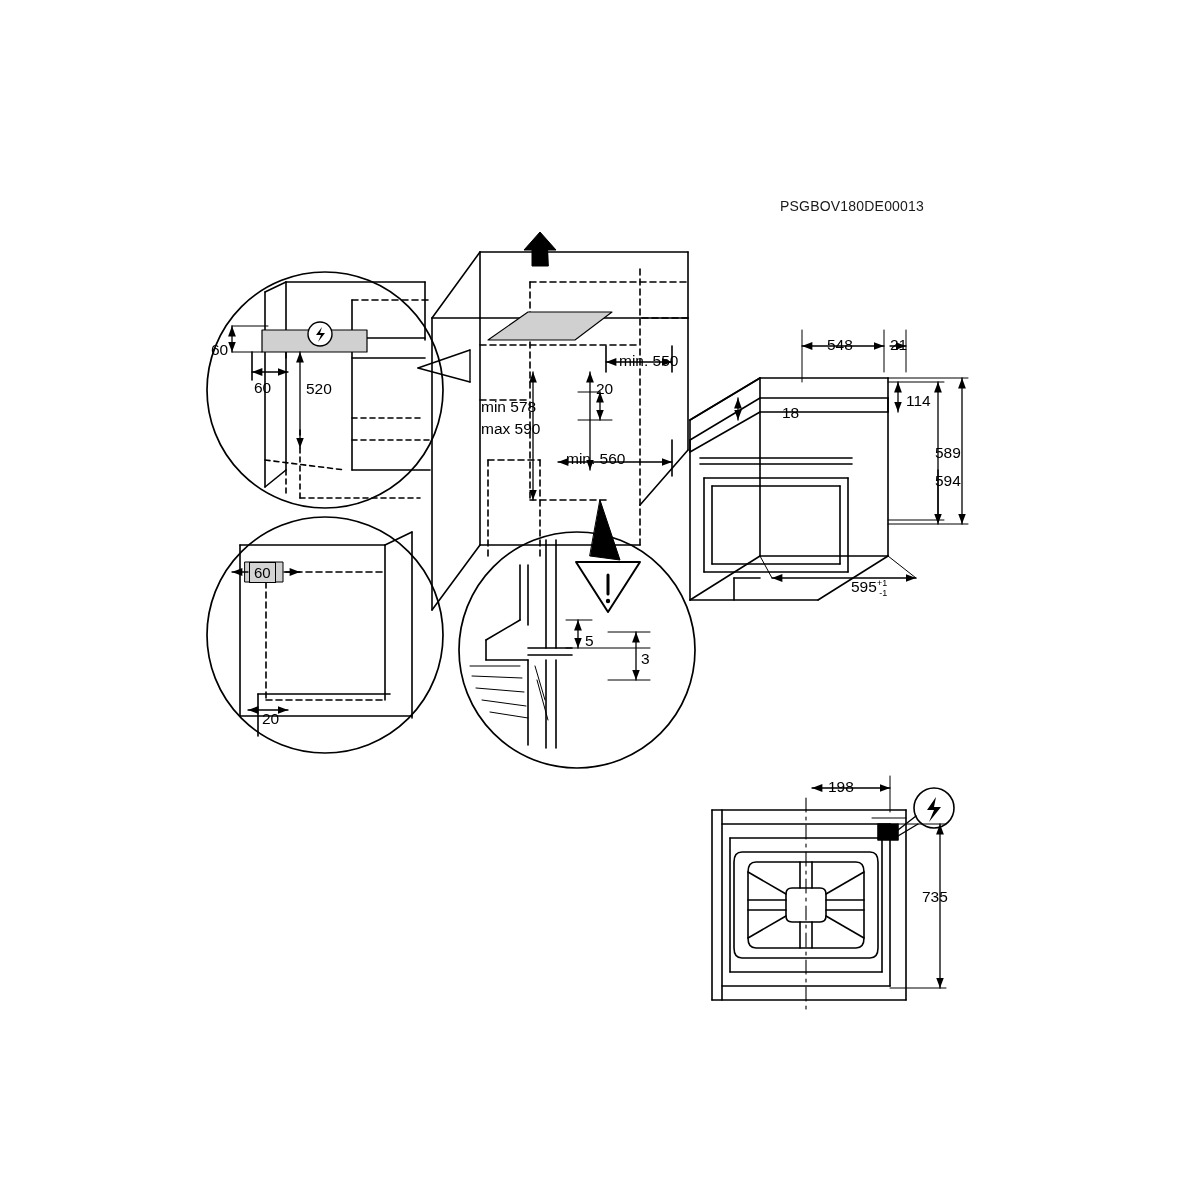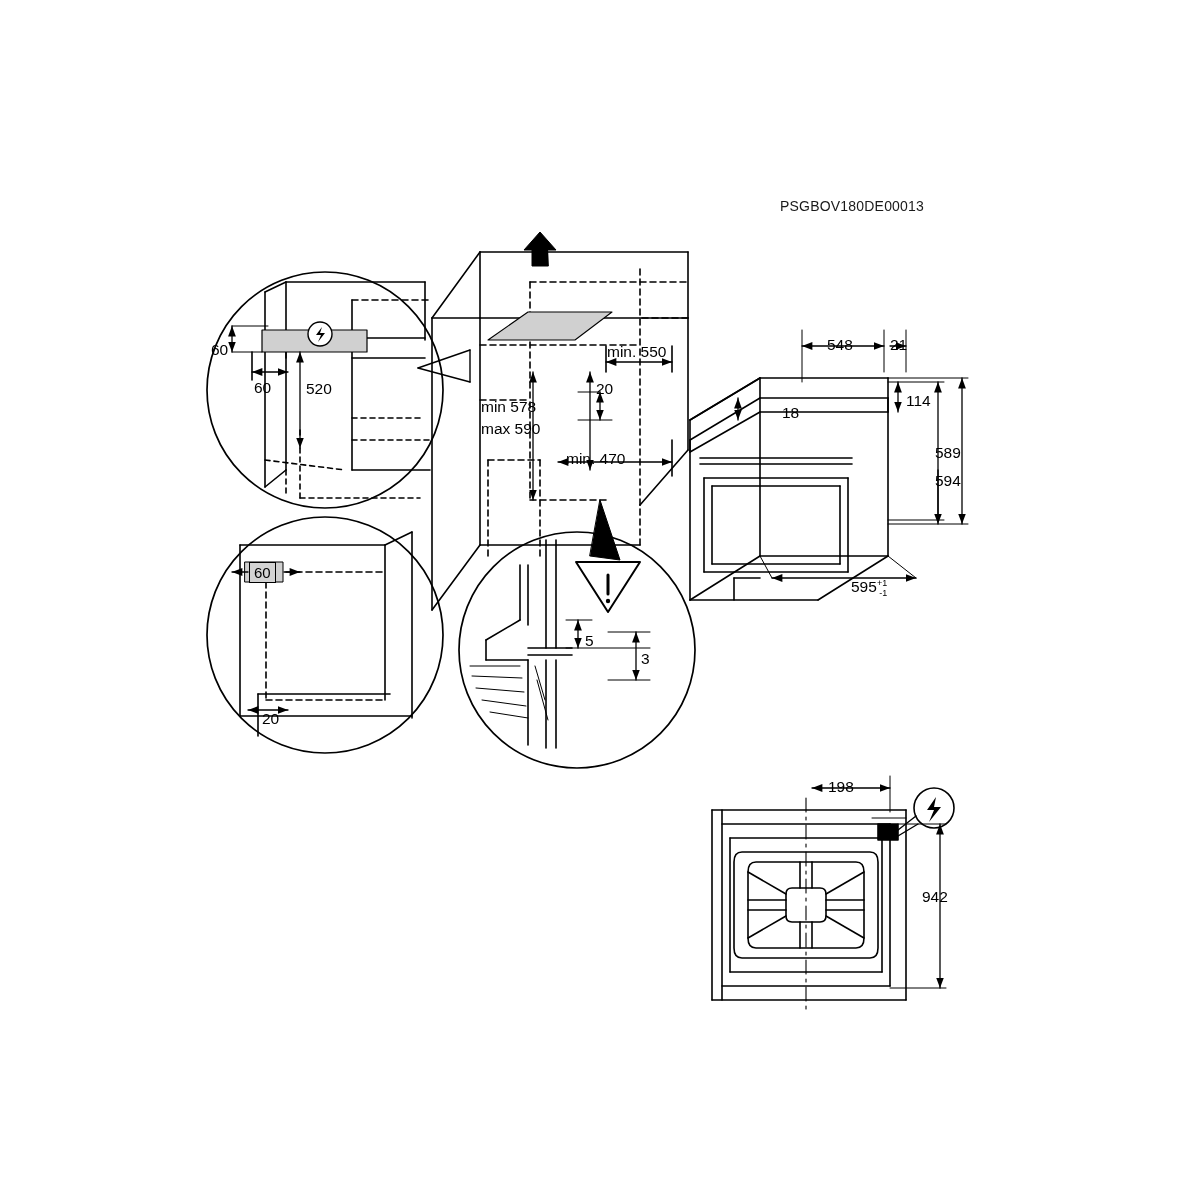--- a/index.html
+++ b/index.html
@@ -324,33 +324,33 @@
 
 <div class="doc-code">PSGBOV180DE00013</div>
 
 <div class="dim-label" style="left:211px; top:341px;">60</div>
 <div class="dim-label" style="left:254px; top:379px;">60</div>
 <div class="dim-label" style="left:306px; top:380px;">520</div>
 
 <div class="dim-label boxed" style="left:249px; top:562px;">60</div>
 <div class="dim-label" style="left:262px; top:710px;">20</div>
 
-<div class="dim-label" style="left:607px; top:343px;">min. 550</div>
+<div class="dim-label" style="left:607px; top:352px;padding-left:12px;">min. 550</div>
 <div class="dim-label" style="left:596px; top:380px;">20</div>
 <div class="dim-label" style="left:481px; top:398px;">min 578</div>
 <div class="dim-label" style="left:481px; top:420px;">max 590</div>
-<div class="dim-label" style="left:566px; top:450px;">min. 470</div>
+<div class="dim-label" style="left:566px; top:450px;">min. 560</div>
 
 <div class="dim-label" style="left:585px; top:632px;">5</div>
 <div class="dim-label" style="left:641px; top:650px;">3</div>
 
 <div class="dim-label" style="left:827px; top:336px;">548</div>
 <div class="dim-label" style="left:890px; top:336px;">21</div>
 <div class="dim-label" style="left:906px; top:392px;">114</div>
 <div class="dim-label" style="left:782px; top:404px;">18</div>
 <div class="dim-label" style="left:935px; top:444px;">589</div>
 <div class="dim-label" style="left:935px; top:472px;">594</div>
 <div class="dim-label sup" style="left:851px; top:578px;">
   <span>595</span><sup>+1</sup><sub>-1</sub>
 </div>
 
 <div class="dim-label" style="left:828px; top:778px;">198</div>
-<div class="dim-label" style="left:922px; top:888px;">942</div>
+<div class="dim-label" style="left:922px; top:888px;">735</div>
 
 </body></html>

